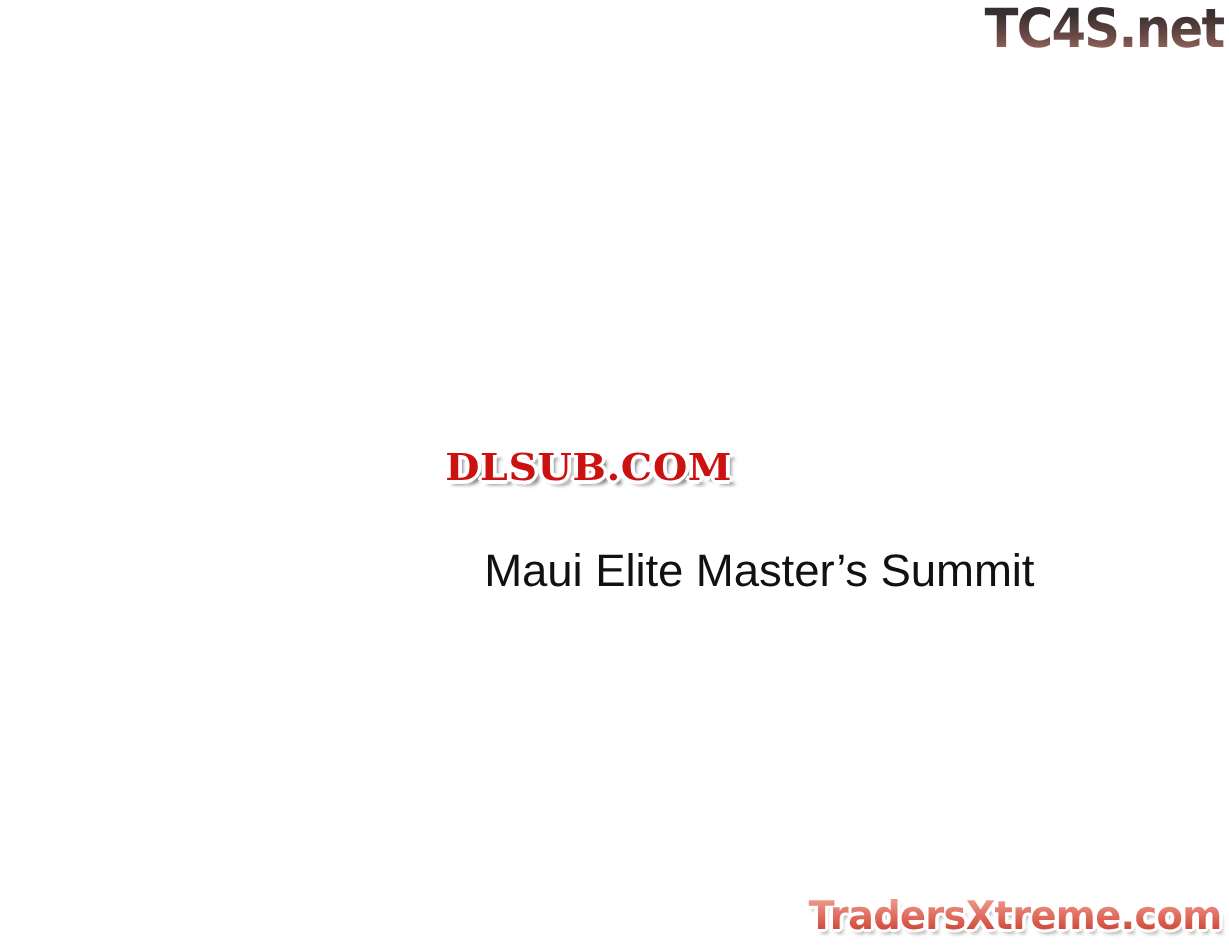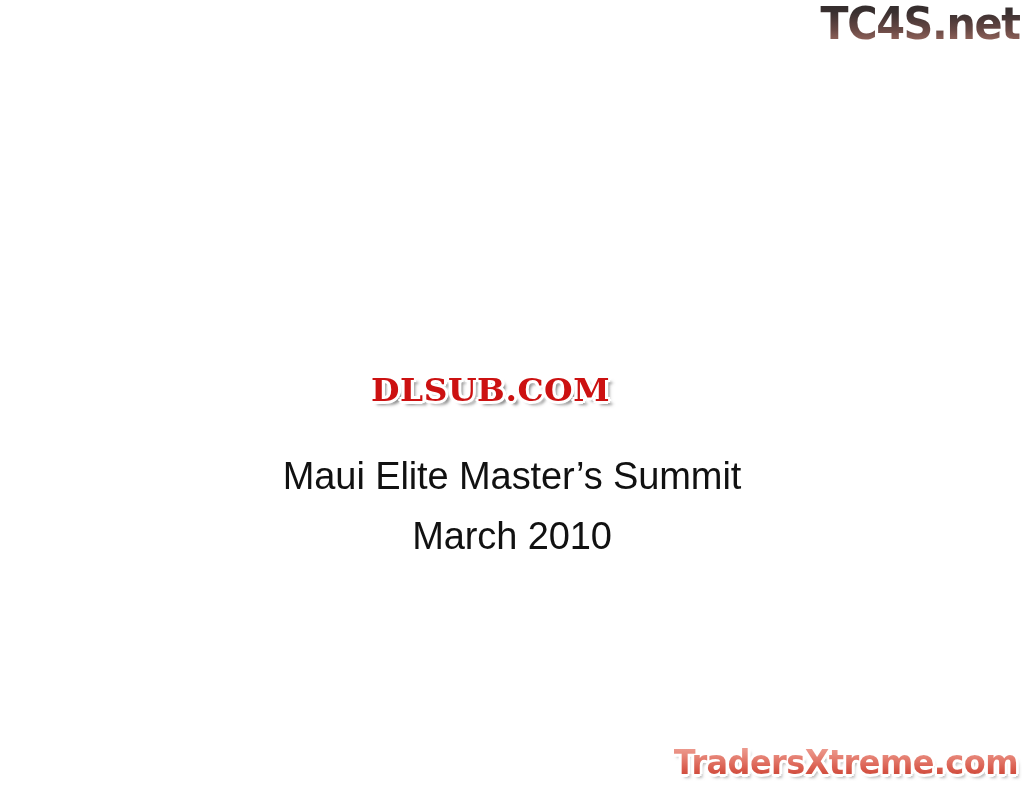--- a/index.html
+++ b/index.html
@@ -49,20 +49,21 @@
   }
 
   .subtitle-line {
     font-family: "Liberation Sans", sans-serif;
     font-size: 38px;
     line-height: 60px;
     font-weight: 400;
     color: #111111;
     margin: 0;
     letter-spacing: -0.1px;
+    text-align: right;
   }
 
   
 
   .wm-tc4s {
     position: absolute;
     right: 4px;
     top: -2px;
     font-family: "DejaVu Sans", sans-serif;
     font-size: 45px;
@@ -165,21 +166,20 @@
   }
 </style>
 </head>
 <body>
 
 <div id="slide">
 
 
   <div class="subtitle-block">
     <p class="subtitle-line">Maui Elite Master’s Summit</p>
-    <p class="subtitle-line">March 2010</p>
   </div>
 
   <div class="wm-tc4s">TC4S.net</div>
 
   <div class="wm-dlsub">DLSUB.COM</div>
 
   <div class="wm-traders">
     <span class="stroke">TradersXtreme.com</span>
     <span class="fill">TradersXtreme.com</span>
   </div>

